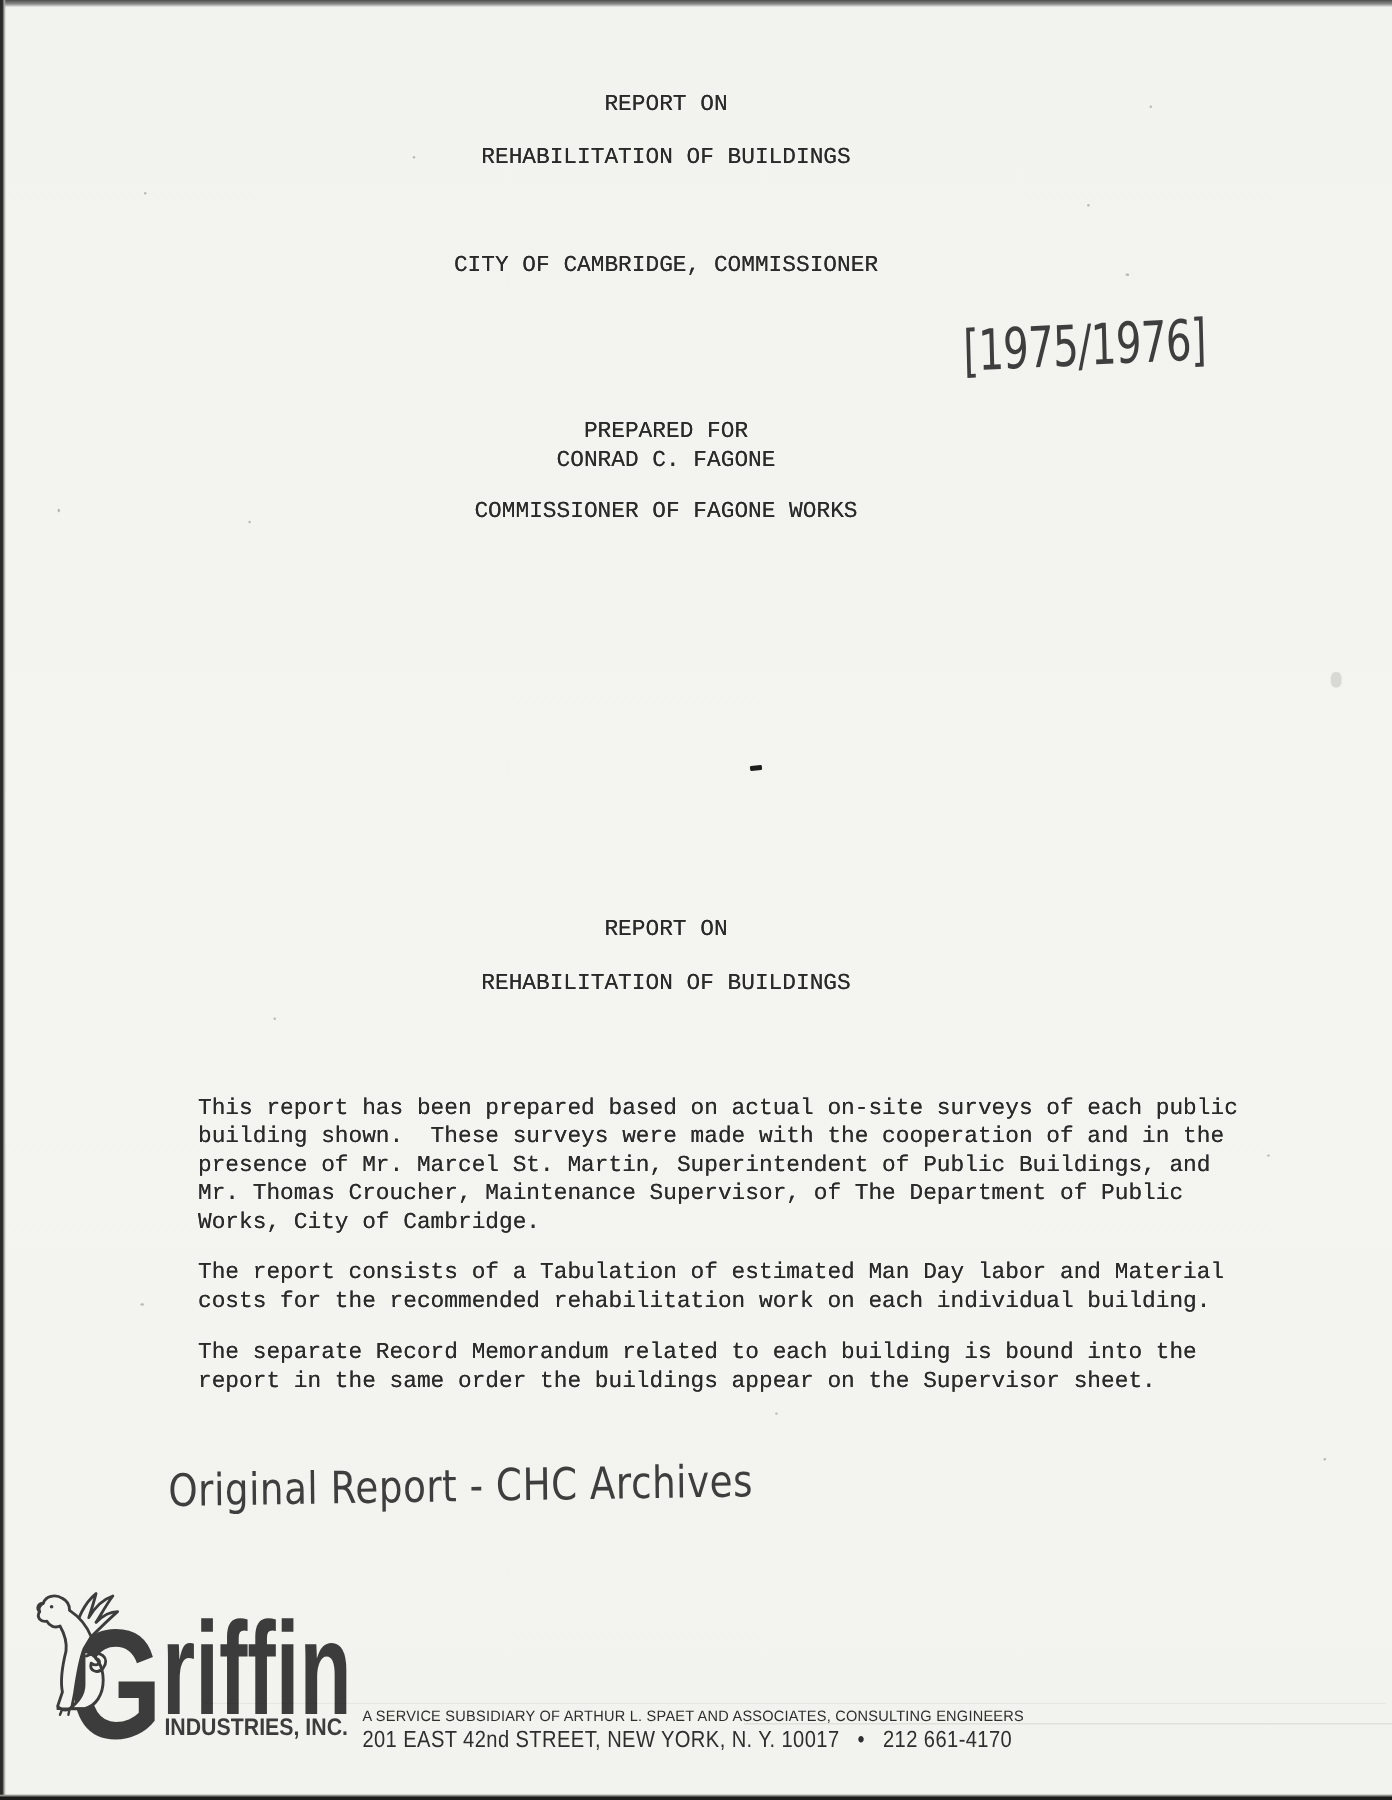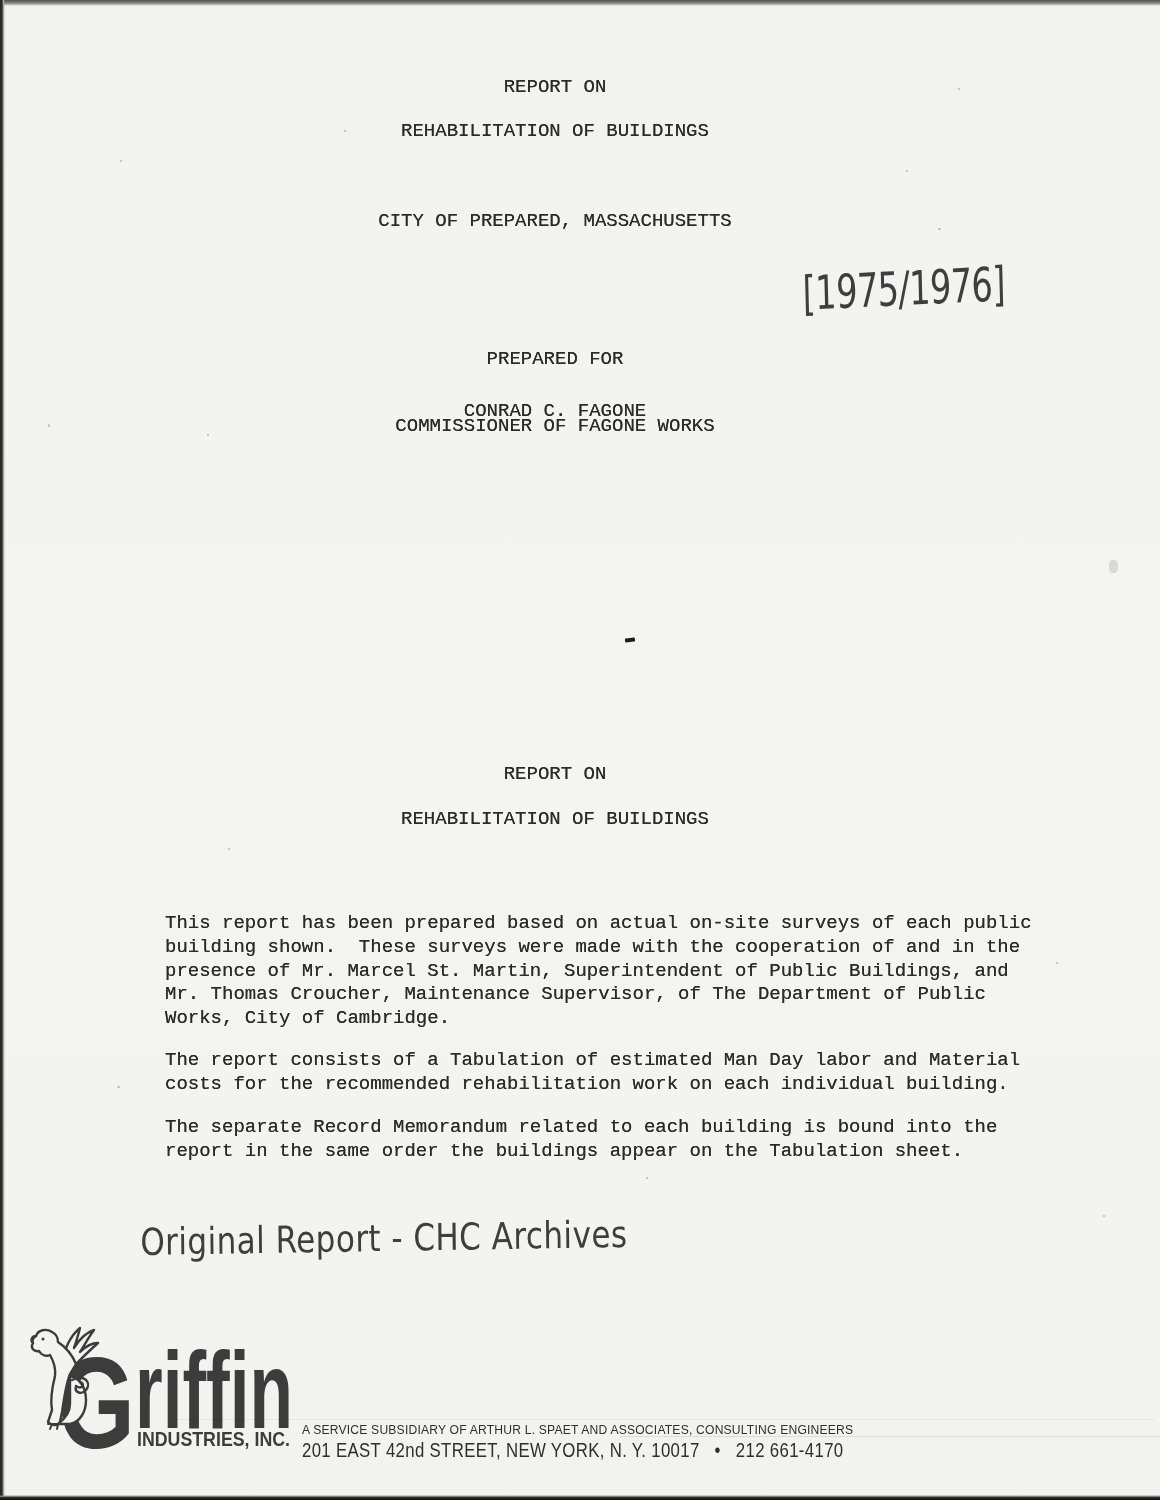--- a/index.html
+++ b/index.html
@@ -73,40 +73,40 @@
 <body>
 
 <div class="page">
 
   <div class="edge edge-top"></div>
   <div class="edge edge-left"></div>
   <div class="edge edge-bottom"></div>
 
   <div class="tw centered" style="top:76px">REPORT ON</div>
   <div class="tw centered" style="top:120px">REHABILITATION OF BUILDINGS</div>
-  <div class="tw centered" style="top:210px">CITY OF PREPARED, MASSACHUSETTS</div>
+  <div class="tw centered" style="top:210px">CITY OF CAMBRIDGE, COMMISSIONER</div>
 
   <div class="handwriting year-note">[1975/1976]</div>
 
   <div class="tw centered" style="top:348px">PREPARED FOR</div>
-  <div class="tw centered" style="top:400px">CONRAD C. FAGONE</div>
+  <div class="tw centered" style="top:372px">CONRAD C. FAGONE</div>
   <div class="tw centered" style="top:415px">COMMISSIONER OF FAGONE WORKS</div>
 
   <div class="tw centered" style="top:763px">REPORT ON</div>
   <div class="tw centered" style="top:808px">REHABILITATION OF BUILDINGS</div>
 
   <div class="tw para" style="top:900px">This report has been prepared based on actual on-site surveys of each public
 building shown.  These surveys were made with the cooperation of and in the
 presence of Mr. Marcel St. Martin, Superintendent of Public Buildings, and
 Mr. Thomas Croucher, Maintenance Supervisor, of The Department of Public
 Works, City of Cambridge.</div>
   <div class="tw para" style="top:1037px">The report consists of a Tabulation of estimated Man Day labor and Material
 costs for the recommended rehabilitation work on each individual building.</div>
   <div class="tw para" style="top:1104px">The separate Record Memorandum related to each building is bound into the
-report in the same order the buildings appear on the Tabulation sheet.</div>
+report in the same order the buildings appear on the Supervisor sheet.</div>
 
   <div class="handwriting archive-note">Original Report - CHC Archives</div>
 
   <svg class="logo" width="272" height="132" viewBox="0 0 272 132">
     <text class="logo-g" x="29" y="124" textLength="78" lengthAdjust="spacingAndGlyphs">G</text>
     <g fill="#f3f3ef" stroke="#3c3c3c" stroke-width="2.4" stroke-linejoin="round" stroke-linecap="round">
 
       <path d="M34,38 C36,26 42,12 52,4 C50,12 48,18 46,24 C52,14 60,8 66,6 C60,14 56,22 52,28 C58,22 64,19 70,19 C62,26 54,34 48,40 Z"></path>
 
       <path d="M24,8 C18,4 10,6 8,12 C4,12 2,16 5,19 C2,24 6,28 11,27 C13,31 18,33 22,31 C26,38 28,44 27,52 C24,64 22,76 24,86 L20,98 C24,102 30,102 32,98 L34,88 C36,74 38,60 42,50 L48,40 C44,30 36,22 30,18 C30,13 28,10 24,8 Z"></path>

